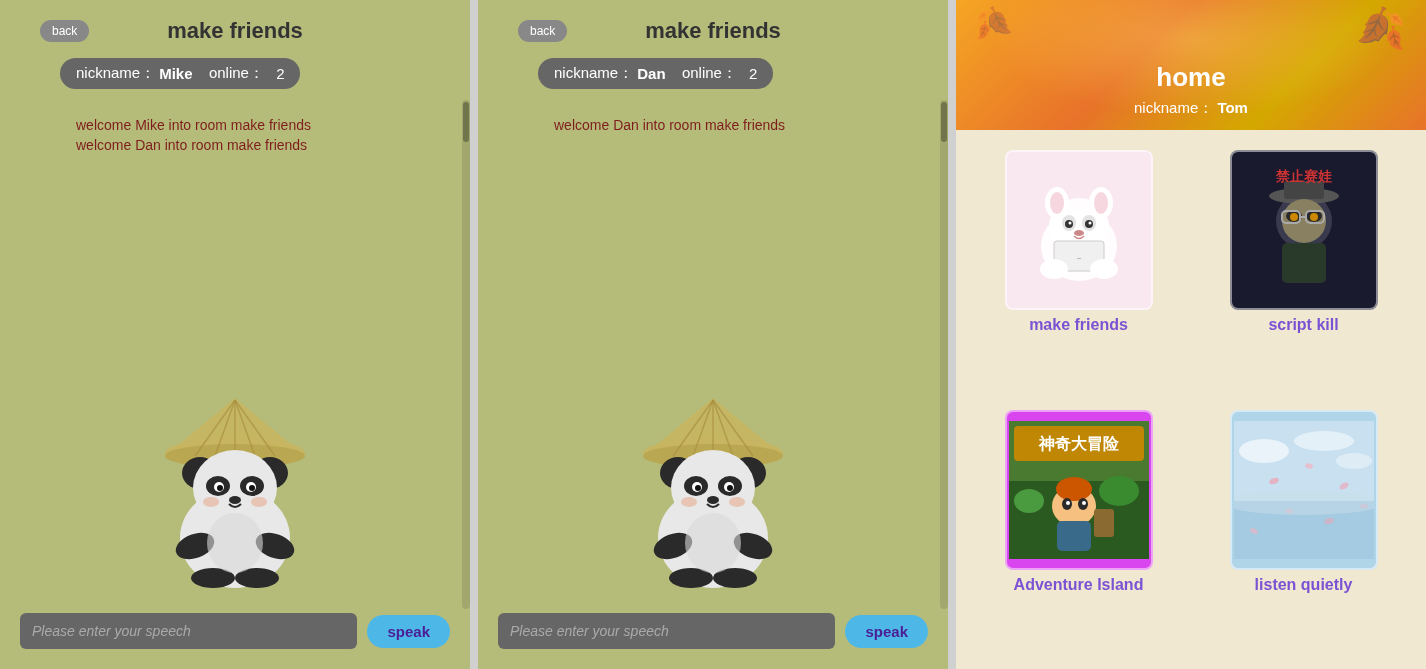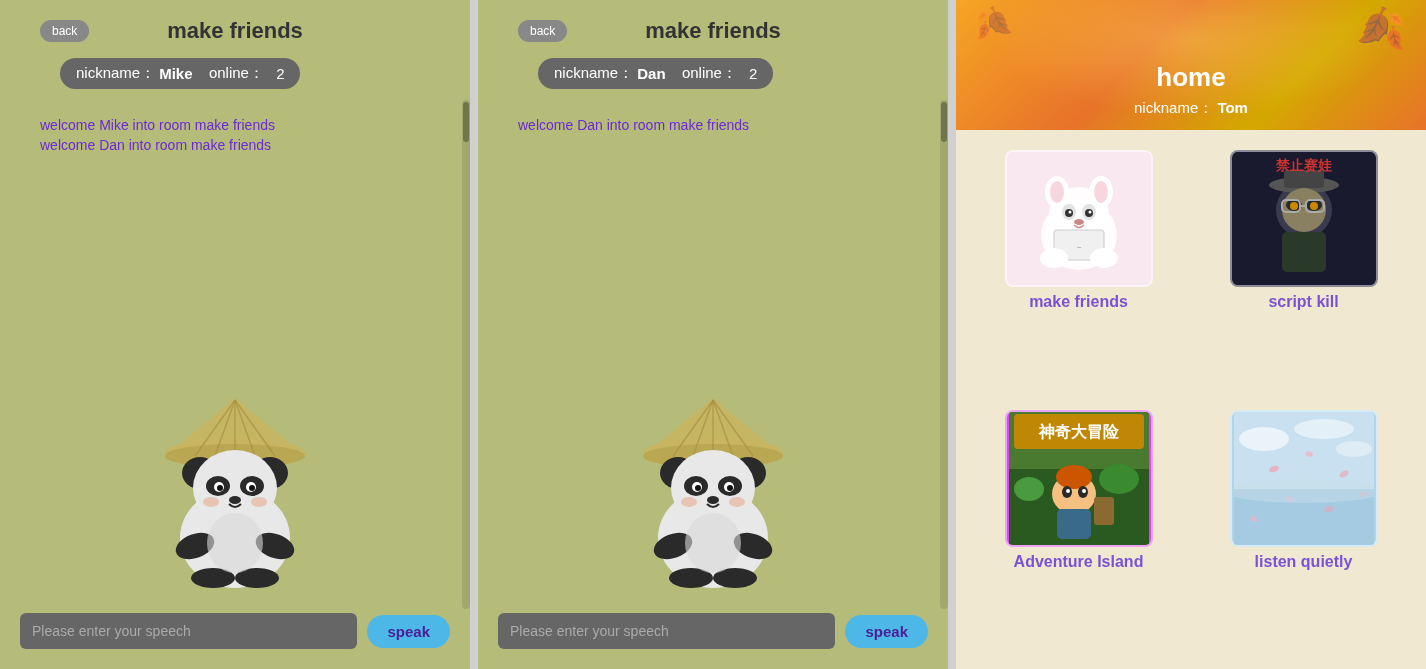--- a/index.html
+++ b/index.html
@@ -71,22 +71,23 @@
 
     .messages {
       padding: 10px 40px;
       flex: 1;
       display: flex;
       flex-direction: column;
       gap: 4px;
     }
 
     .msg-line {
-      color: #6d28d9;
+      color: #7f1d1d;
       font-size: 14px;
+      margin-left: 36px;
     }
 
     .panda-area {
       flex: 1;
       display: flex;
       align-items: center;
       justify-content: center;
     }
 
     
@@ -104,20 +105,21 @@
 
     .speech-input {
       flex: 1;
       background: #666;
       border: none;
       border-radius: 6px;
       padding: 10px 12px;
       color: #aaa;
       font-size: 14px;
       outline: none;
+      font-style: italic;
     }
 
     .speech-input::placeholder {
       color: #aaa;
     }
 
     .speak-btn {
       background: #4db8e8;
       color: #4c1d95;
       border: none;
@@ -201,21 +203,21 @@
 
     .room-card {
       display: flex;
       flex-direction: column;
       align-items: center;
       cursor: pointer;
     }
 
     .room-img {
       width: 148px;
-      height: 137px;
+      height: 160px;
       border-radius: 8px;
       overflow: hidden;
       border: 2px solid rgba(255,255,255,0.5);
     }
 
     .room-label {
       margin-top: 6px;
       font-size: 16px;
       font-weight: bold;
       color: #7b52d4;

